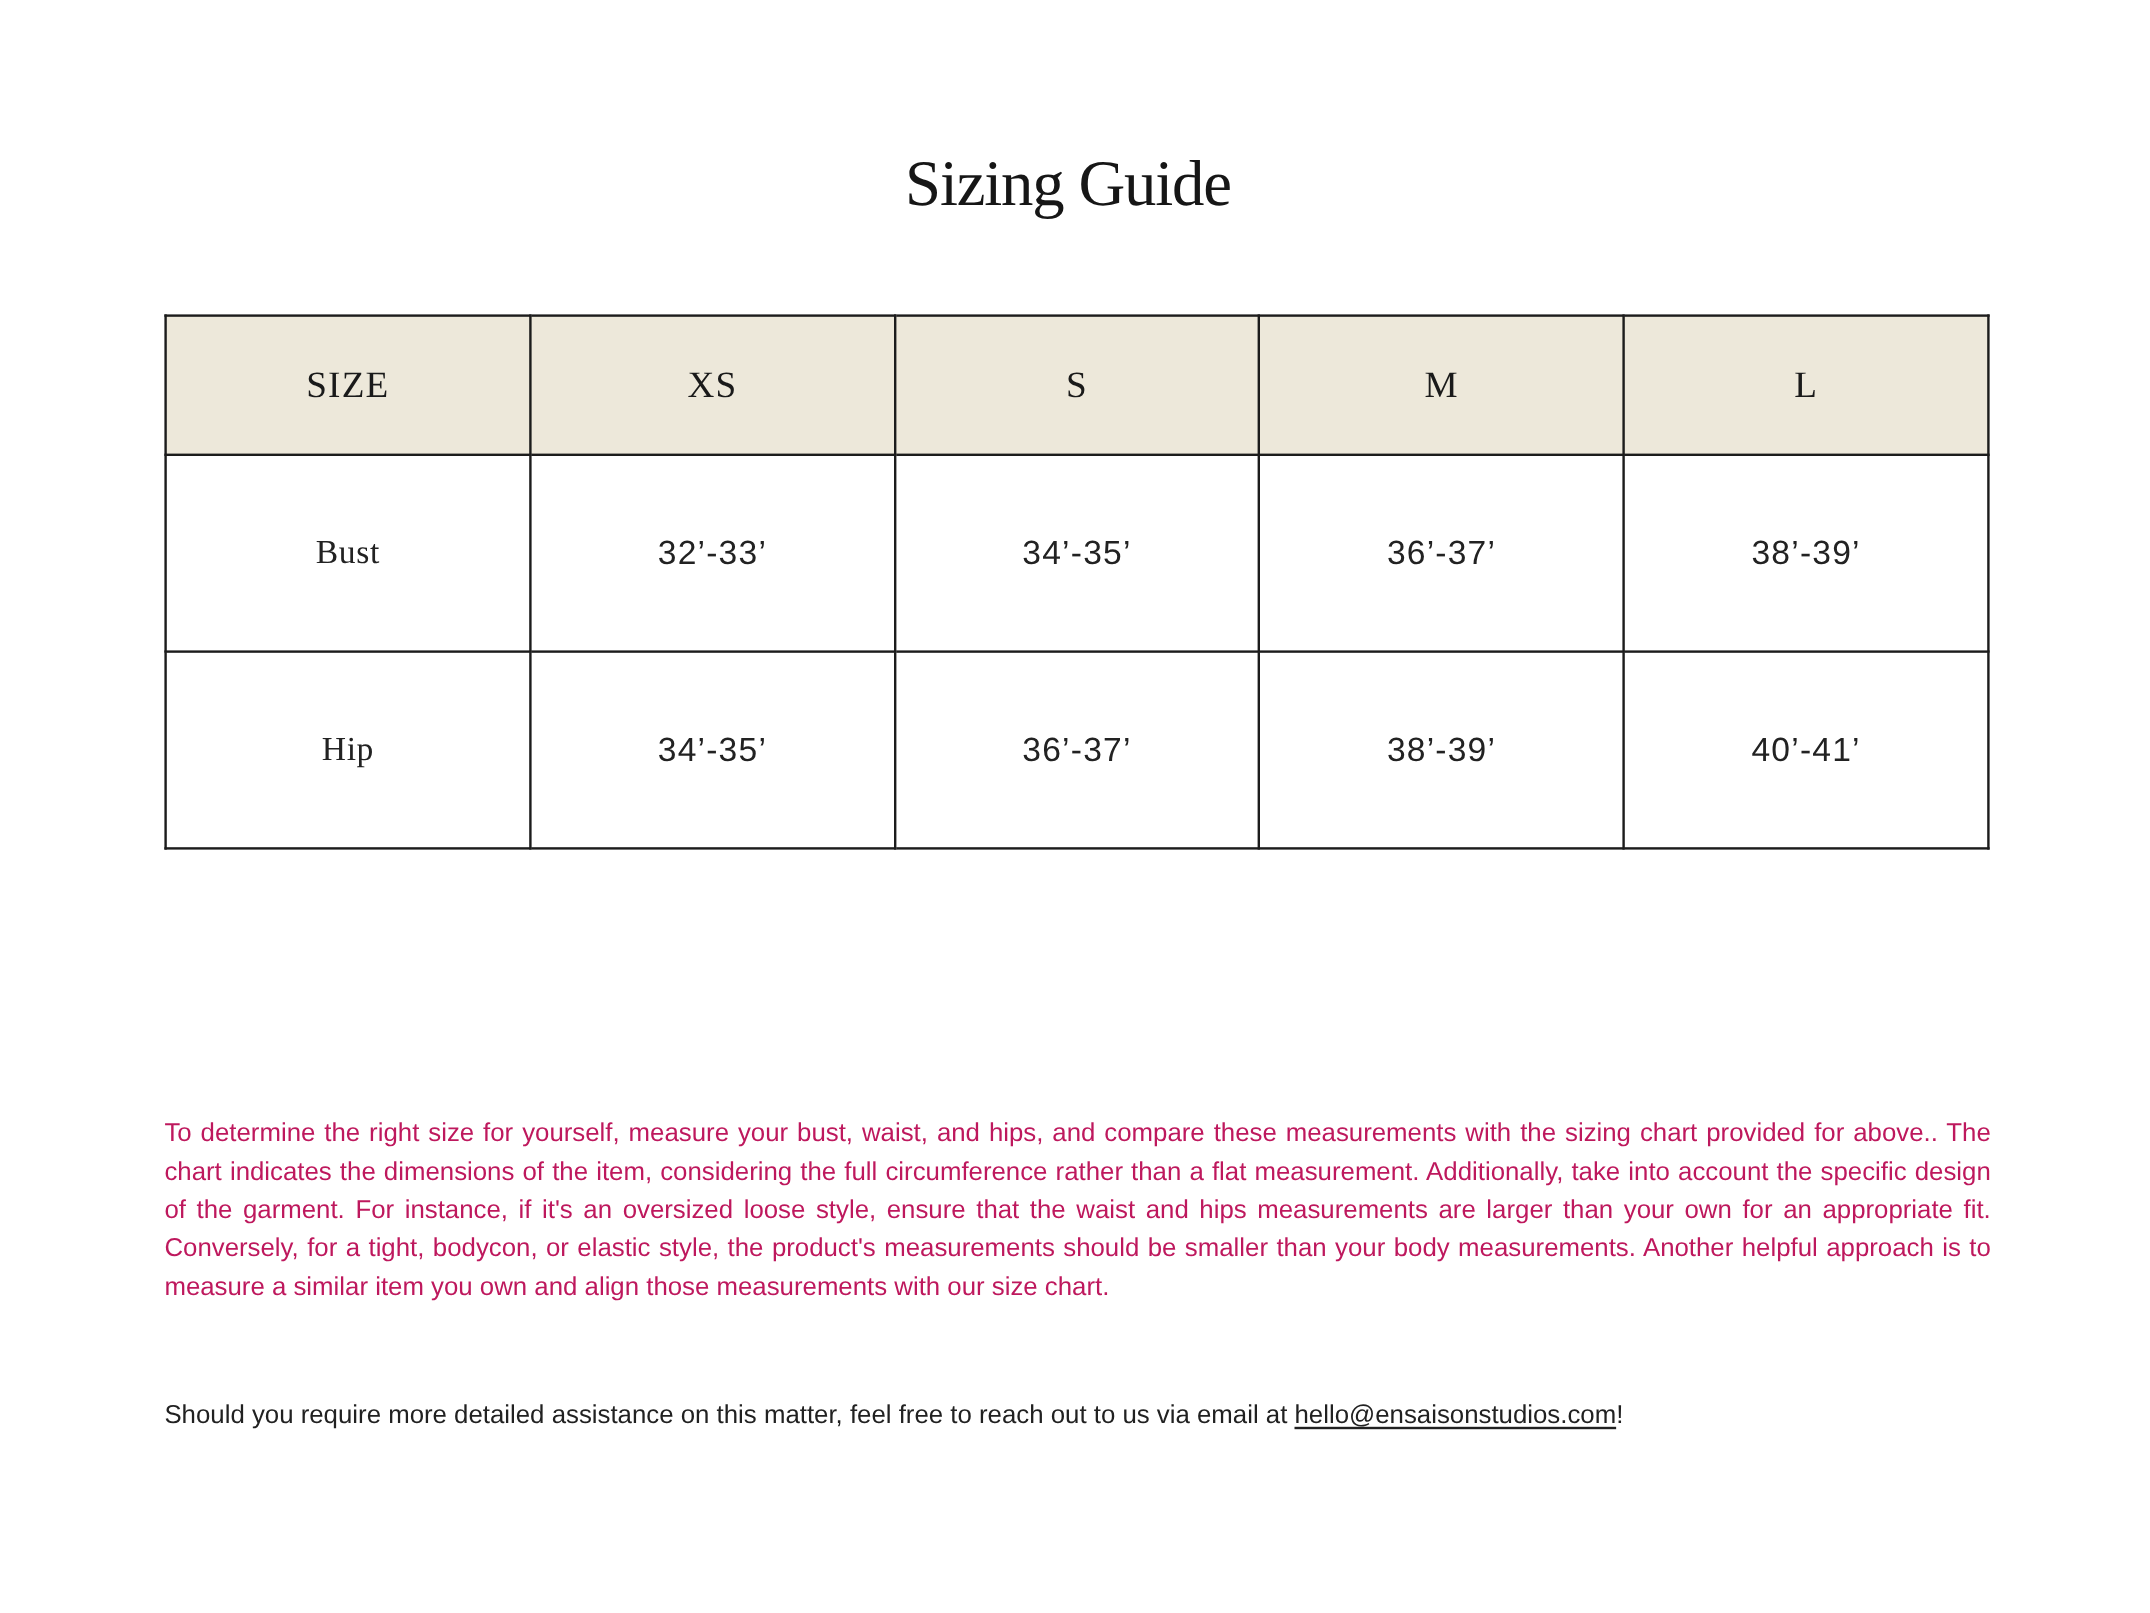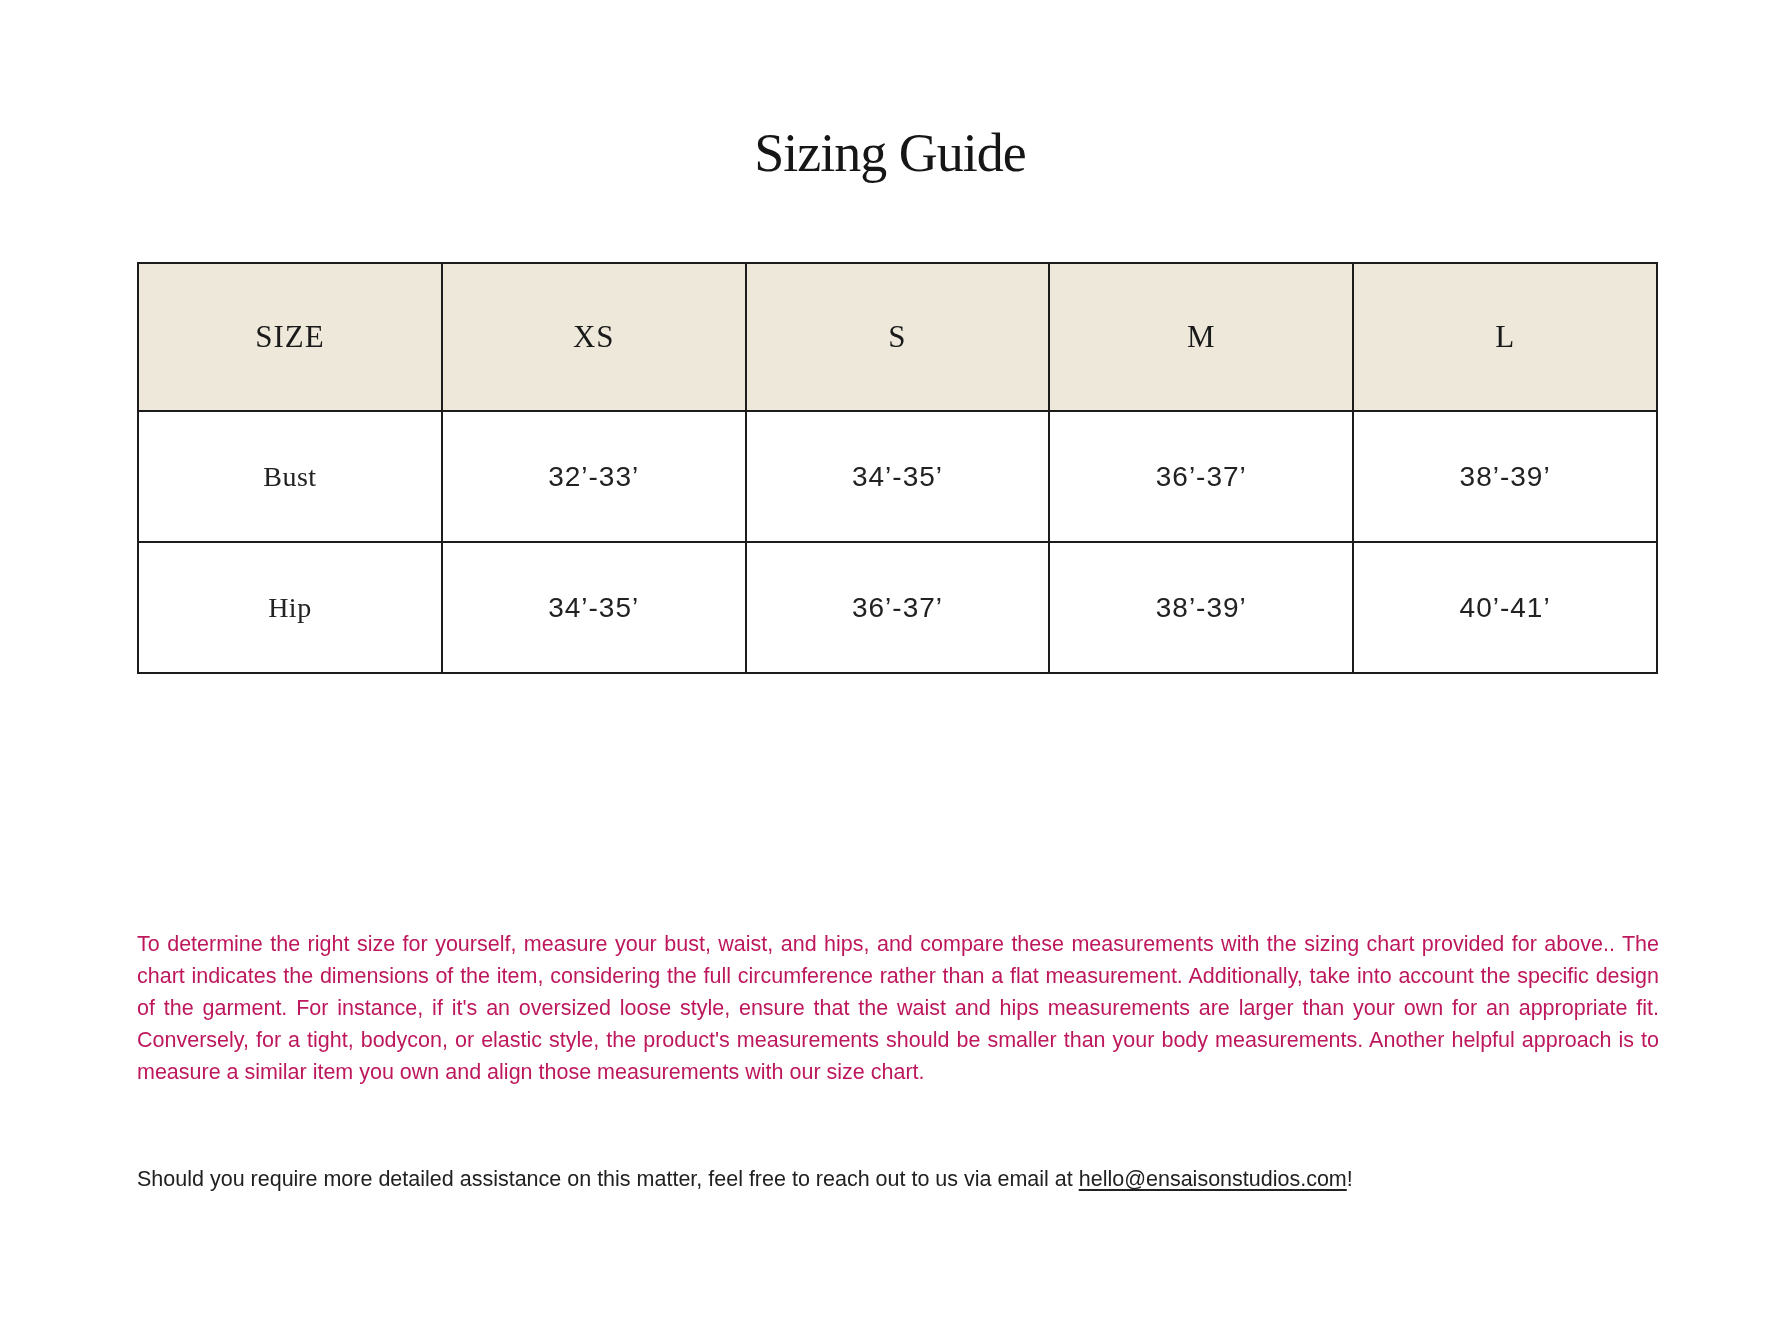--- a/index.html
+++ b/index.html
@@ -37,30 +37,30 @@
     border-collapse:collapse;
     table-layout:fixed;
   }
   table.size-table th,
   table.size-table td{
     border:2px solid var(--table-border);
     text-align:center;
     vertical-align:middle;
   }
   table.size-table th{
-    height:148px;
+    height:116px;
     background:var(--header-bg);
     font-family:"Liberation Serif", serif;
     font-weight:400;
     font-size:31px;
     letter-spacing:1px;
     color:#1a1a1a;
   }
   table.size-table td{
-    height:131px;
+    height:164px;
     background:#FFFFFF;
     font-size:28px;
     letter-spacing:1px;
     color:#222222;
   }
   table.size-table td.row-label{
     font-family:"Liberation Serif", serif;
     font-size:28px;
     letter-spacing:0.5px;
   }

